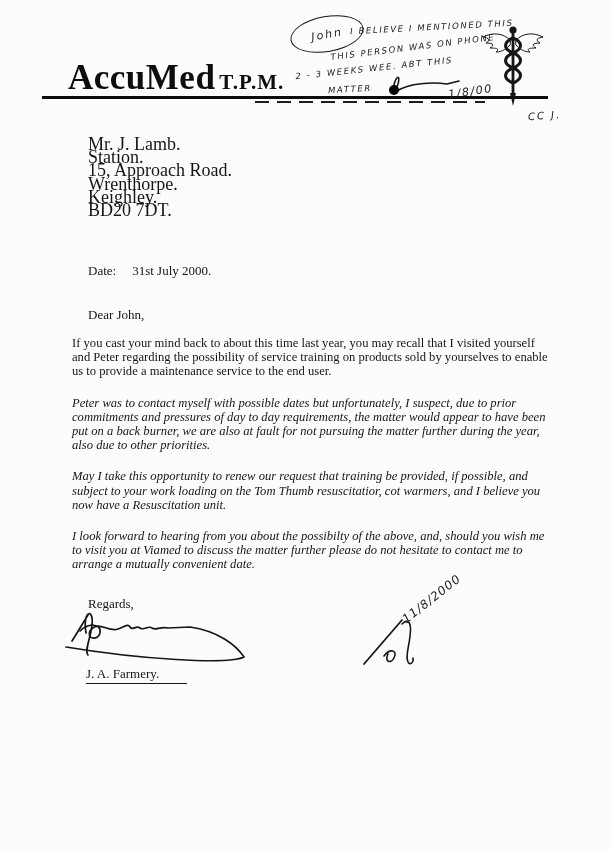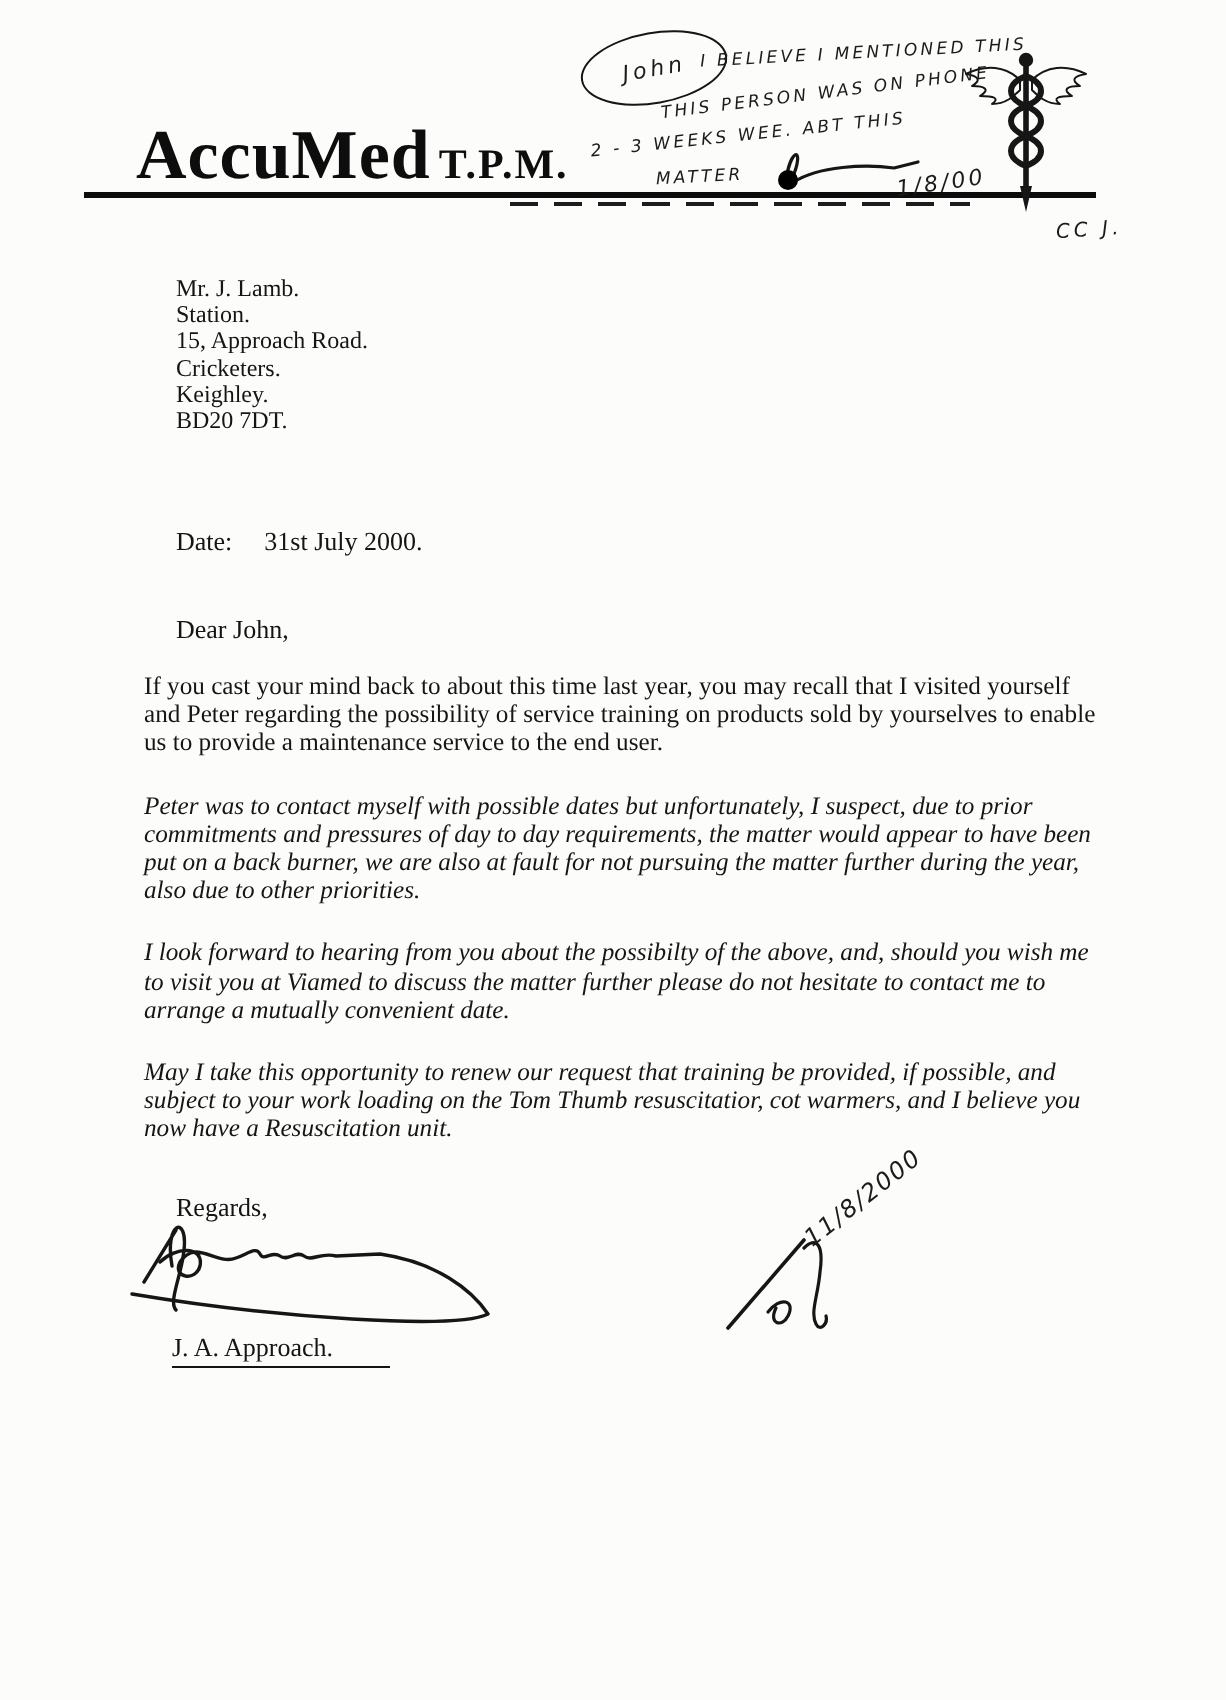--- a/index.html
+++ b/index.html
@@ -42,21 +42,21 @@
     width: 72px; height: 34px;
     border: 1.6px solid #161616; border-radius: 50%;
     transform: rotate(-10deg);
     display: flex; align-items: center; justify-content: center;
     font-size: 11px; letter-spacing: 2px;
   }
   .cc-note { position: absolute; left: 528px; top: 110px; font-size: 10px; letter-spacing: 2px; transform: rotate(-4deg); }
   .side-date { position: absolute; left: 408px; top: 612px; font-size: 12px; letter-spacing: 1px; transform: rotate(-38deg); transform-origin: left bottom; }
 
   
-  .recipient { position: absolute; left: 88px; top: 138px; font-size: 12px; line-height: 13.2px; }
+  .recipient { position: absolute; left: 88px; top: 138px; font-size: 18px; line-height: 13.2px; }
   .date-line { position: absolute; left: 88px; top: 263px; font-size: 13px; }
   .date-line .gap { display: inline-block; width: 16px; }
   .salutation { position: absolute; left: 88px; top: 307px; font-size: 13px; }
   .body-block { position: absolute; left: 72px; top: 336px; width: 478px; }
   .body-block p { margin: 0 0 11px 0; font-size: 12.6px; line-height: 14.2px; text-align: left; }
   .body-block p.gap-before { margin-top: 17px; font-style: italic; }
   .regards { position: absolute; left: 88px; top: 596px; font-size: 13px; }
   .signatory {
     position: absolute; left: 86px; top: 666px; font-size: 13px;
     border-bottom: 1.3px solid #151515; padding-bottom: 1px; padding-right: 28px;
@@ -111,47 +111,47 @@
       <path d="M8,20 C10,6 16,3 13,14 C11,22 6,26 12,21 C24,13 48,12 62,14 L74,11" stroke-width="1.6"></path>
       <circle cx="9" cy="20" r="5" stroke-width="1.4"></circle>
     </svg>
   </div>
   <div class="cc-note hand">CC J.</div>
 
   <div class="recipient">
     <div>Mr. J. Lamb.</div>
     <div>Station.</div>
     <div>15, Approach Road.</div>
-    <div>Cricketers.</div>
+    <div>Wrenthorpe.</div>
     <div>Keighley.</div>
     <div>BD20 7DT.</div>
   </div>
 
   <div class="date-line">
     <span>Date:</span><span class="gap"></span><span>31st July 2000.</span>
   </div>
 
   <div class="salutation">Dear John,</div>
 
   <div class="body-block">
     <p>If you cast your mind back to about this time last year, you may recall that I visited yourself and Peter regarding the possibility of service training on products sold by yourselves to enable us to provide a maintenance service to the end user.</p>
     <p class="gap-before">Peter was to contact myself with possible dates but unfortunately, I suspect, due to prior commitments and pressures of day to day requirements, the matter would appear to have been put on a back burner, we are also at fault for not pursuing the matter further during the year, also due to other priorities.</p>
+    <p class="gap-before">May I take this opportunity to renew our request that training be provided, if possible, and subject to your work loading on the Tom Thumb resuscitatior, cot warmers, and I believe you now have a Resuscitation unit.</p>
     <p class="gap-before">I look forward to hearing from you about the possibilty of the above, and, should you wish me to visit you at Viamed to discuss the matter further please do not hesitate to contact me to arrange a mutually convenient date.</p>
-    <p class="gap-before">May I take this opportunity to renew our request that training be provided, if possible, and subject to your work loading on the Tom Thumb resuscitatior, cot warmers, and I believe you now have a Resuscitation unit.</p>
   </div>
 
   <div class="regards">Regards,</div>
 
   <div class="sig-main">
     <svg width="230" height="68" viewBox="0 0 230 68">
       <path d="M14,38 L30,12 M28,30 C24,8 36,4 34,22 C33,34 26,48 30,52" stroke-width="1.7"></path>
       <path d="M22,28 C30,20 44,20 42,30 C40,38 28,36 32,28 C40,16 50,30 60,26 C66,24 70,20 72,24 C74,28 78,22 82,25 C86,28 90,22 94,25 C98,28 102,23 110,25 L132,24 C160,28 178,42 186,54 C170,62 80,56 8,44" stroke-width="1.7"></path>
     </svg>
   </div>
-  <div class="signatory">J. A. Approach.</div>
+  <div class="signatory">J. A. Farmery.</div>
 
   <div class="sig-side">
     <svg width="70" height="62" viewBox="0 0 70 62">
       <path d="M6,56 L44,12" stroke-width="1.8"></path>
       <path d="M26,48 C32,40 40,42 36,50 C33,56 26,54 30,46" stroke-width="1.6"></path>
       <path d="M44,16 C50,10 54,14 52,28 C51,40 47,48 50,54 C52,58 56,54 55,50" stroke-width="1.6"></path>
     </svg>
   </div>
   <div class="side-date hand">11/8/2000</div>
 

